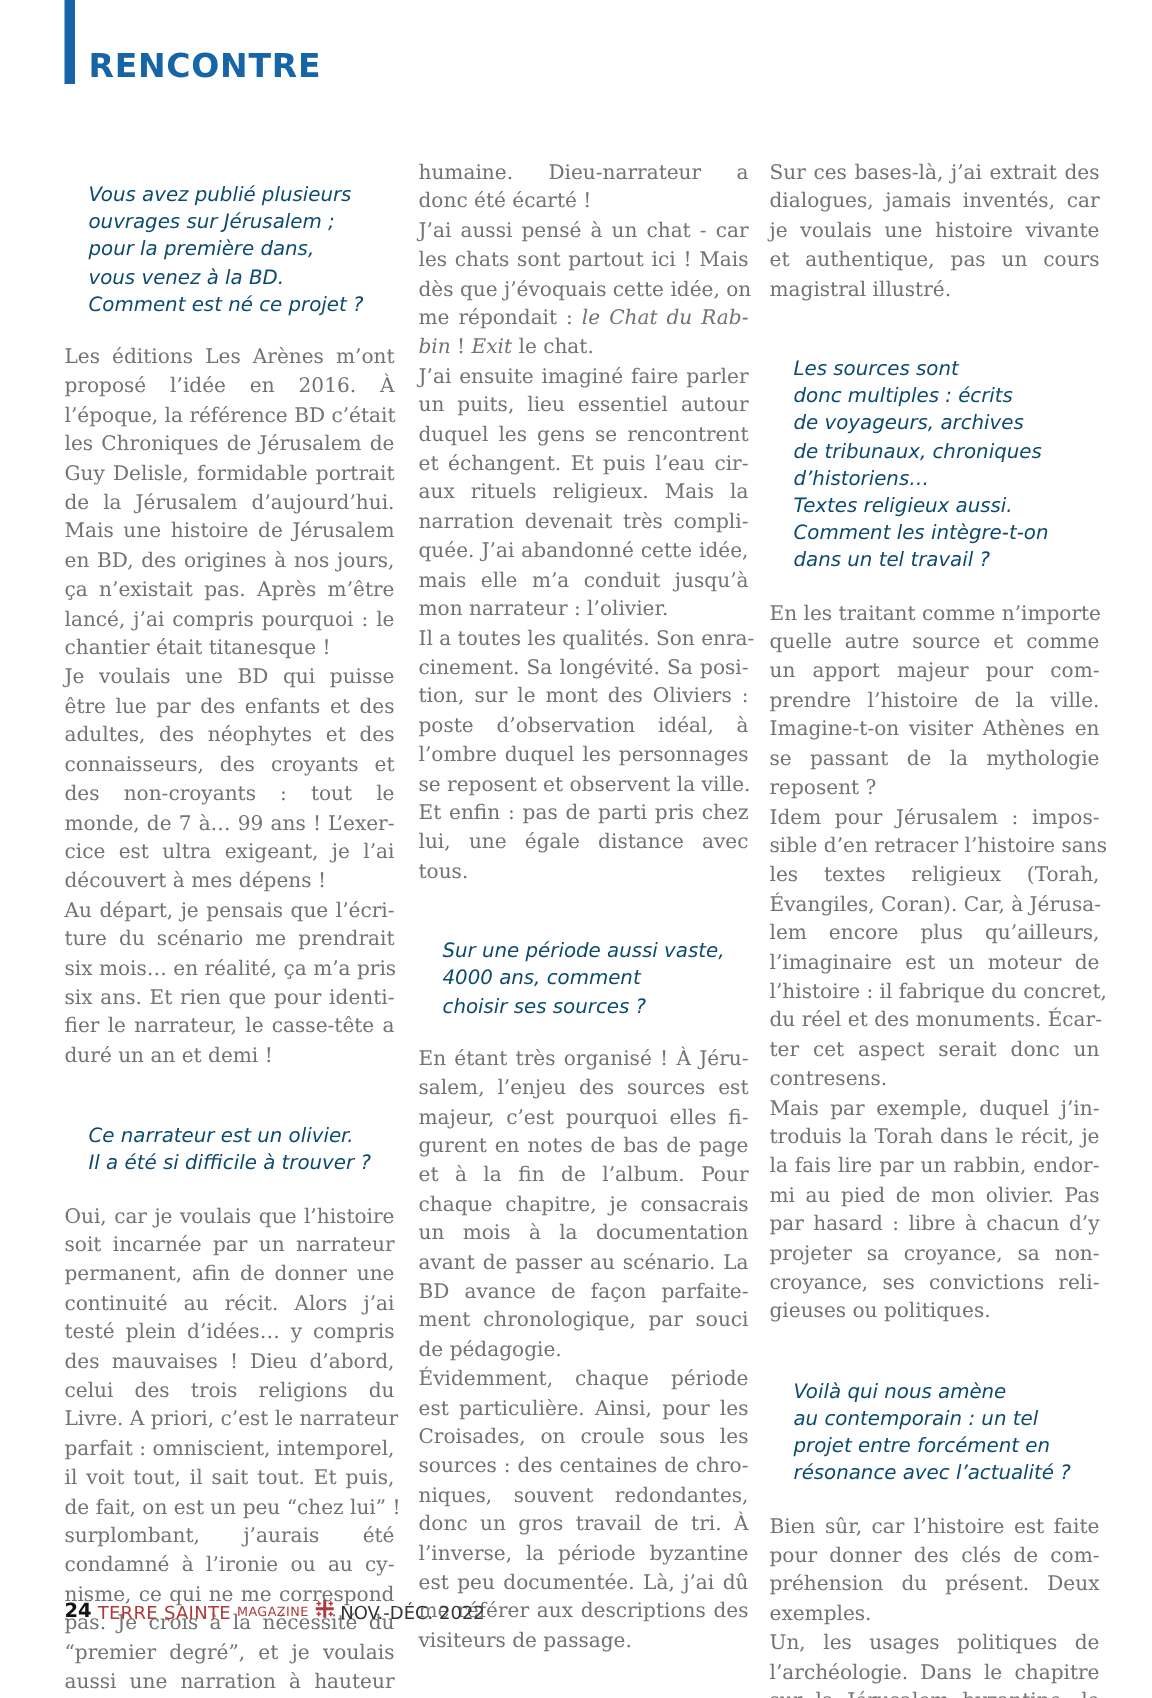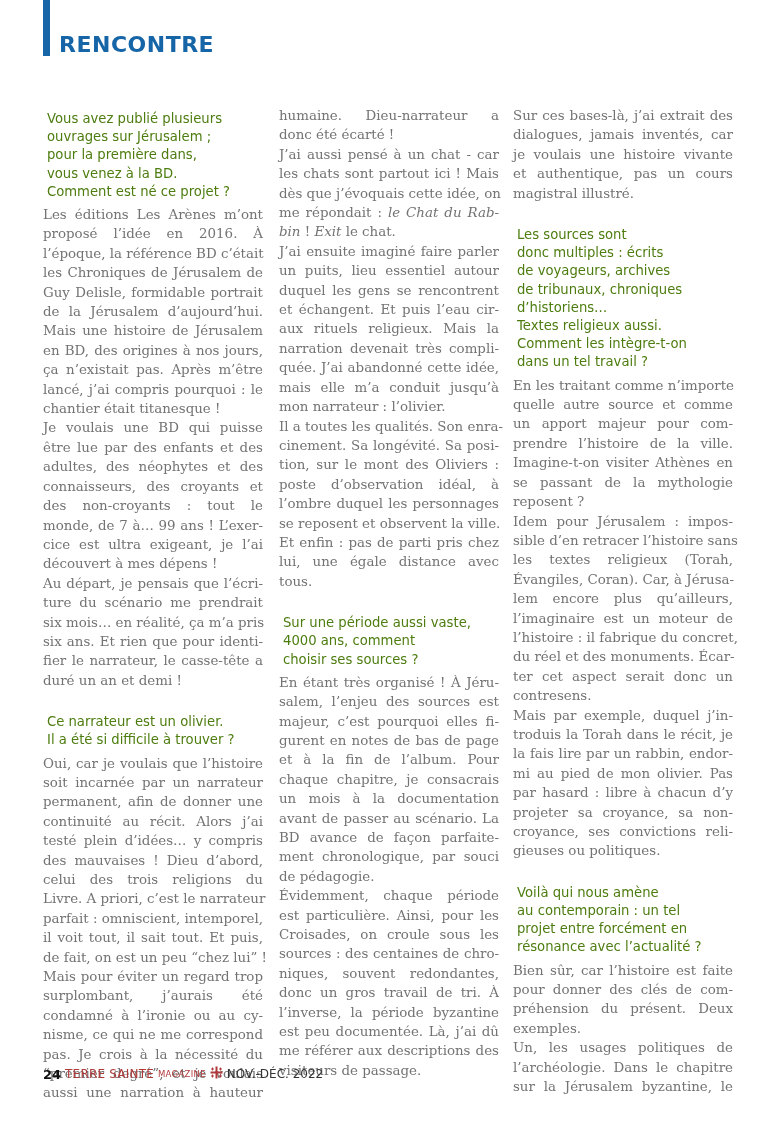--- a/index.html
+++ b/index.html
@@ -3,21 +3,21 @@
 <meta charset="utf-8">
 <style>
   html, body { margin: 0; padding: 0; background: #ffffff; }
   body { width: 768px; height: 1132px; position: relative; overflow: hidden; }
   .section-bar { position: absolute; left: 43px; top: 0; width: 7px; height: 56px; background: #1565a7; }
   .section-title { position: absolute; left: 59px; top: 32px; font-family: "DejaVu Sans", sans-serif; font-size: 22px; font-weight: 600; color: #1565a7; letter-spacing: 0.5px; }
   .col { position: absolute; top: 106px; width: 220px; }
   .col1 { left: 43px; }
   .col2 { left: 279px; }
   .col3 { left: 513px; }
-  .q { font-family: "DejaVu Sans", sans-serif; font-size: 13.2px; line-height: 18.2px; color: #4d7c0f; margin: 4px; }
+  .q { font-family: "DejaVu Sans", sans-serif; font-style: italic; font-size: 13.2px; line-height: 18.2px; color: #0c4a6e; margin: 16px; }
   .p { font-family: "DejaVu Serif", "Liberation Serif", serif; font-size: 13.4px; line-height: 19.4px; color: #737373; text-align: justify; margin: 0; hyphens: manual; }
   .gap { height: 19px; }
   .q-line { display: block; white-space: nowrap; }
   .body-line { display: block; text-align: justify; text-align-last: justify; white-space: nowrap; overflow: visible; }
   .body-line.end { text-align-last: left; }
   .footer { position: absolute; left: 43px; top: 1066px; font-family: "DejaVu Sans", sans-serif; font-size: 12px; display: flex; align-items: center; gap: 4px; }
   .footer .pg { font-weight: 700; color: #111; font-size: 13px; }
   .footer .mag { color: #b03a3a; letter-spacing: 0.2px; }
   .footer .mag-small { color: #b03a3a; font-size: 8.5px; letter-spacing: 0.3px; }
   .footer .cross { color: #b03a3a; font-size: 13px; }
@@ -79,21 +79,20 @@
       <span class="body-line">soit incarnée par un narrateur</span>
       <span class="body-line">permanent, afin de donner une</span>
       <span class="body-line">continuité au récit. Alors j’ai</span>
       <span class="body-line">testé plein d’idées… y compris</span>
       <span class="body-line">des mauvaises ! Dieu d’abord,</span>
       <span class="body-line">celui des trois religions du</span>
       <span class="body-line">Livre. A priori, c’est le narrateur</span>
       <span class="body-line">parfait : omniscient, intemporel,</span>
       <span class="body-line">il voit tout, il sait tout. Et puis,</span>
       <span class="body-line">de fait, on est un peu “chez lui” !</span>
-      <span class="body-line">Mais pour éviter un regard trop</span>
       <span class="body-line">surplombant, j’aurais été</span>
       <span class="body-line">condamné à l’ironie ou au cy-</span>
       <span class="body-line">nisme, ce qui ne me correspond</span>
       <span class="body-line">pas. Je crois à la nécessité du</span>
       <span class="body-line">“premier degré”, et je voulais</span>
       <span class="body-line">aussi une narration à hauteur</span>
     </div>
   </div>
 <div class="col col2">
     <div class="p">

